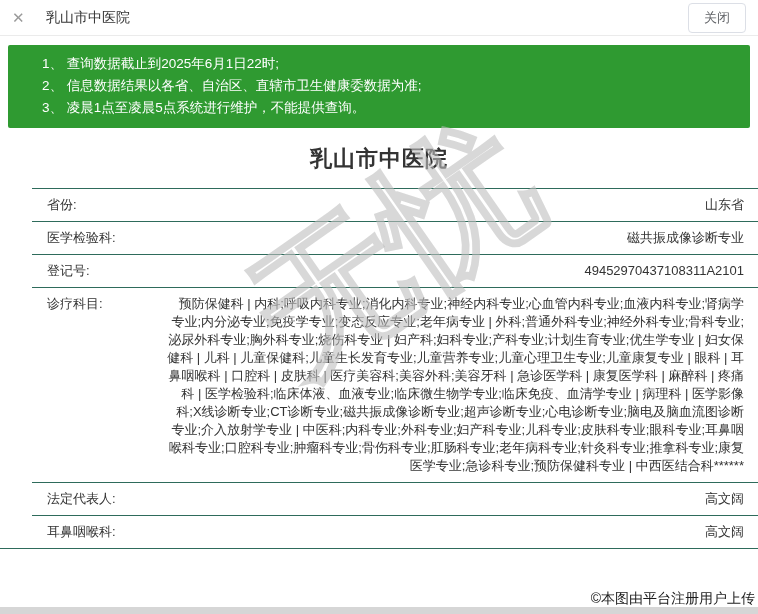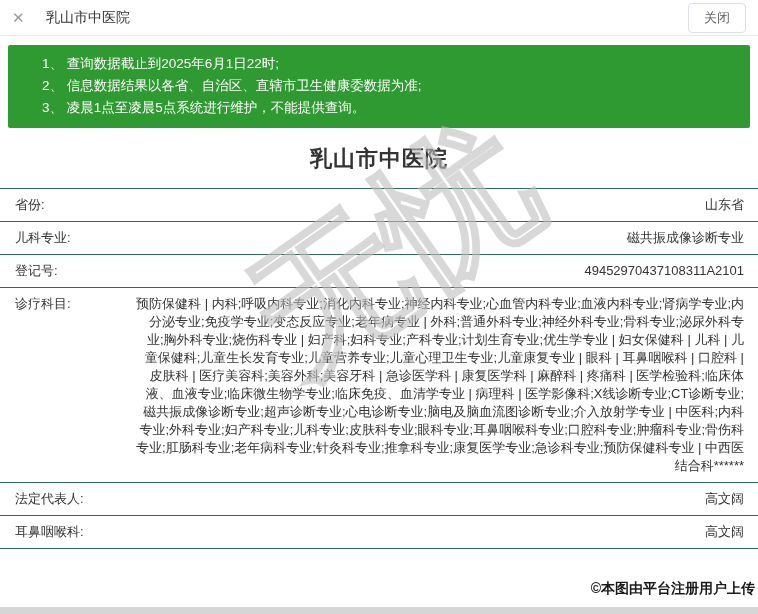--- a/index.html
+++ b/index.html
@@ -70,20 +70,21 @@
     letter-spacing:1px;
   }
   
   .info-table{
     margin-top:14px;
     border-bottom:1px solid var(--line);
   }
   .info-row{
     display:flex;
     border-top:1px solid var(--line);
+    margin-left:32px;
   }
   .info-label{
     width:135px;
     padding:7px 0 7px 15px;
     font-size:13px;
     color:#333;
     flex-shrink:0;
   }
   .info-value{
     flex:1;
@@ -91,23 +92,23 @@
     font-size:13px;
     line-height:18px;
     color:#333;
     word-break:break-all;
     text-align:right;
   }
   
   .copyright{
     position:absolute;
     right:3px;
-    bottom:16px;
+    bottom:6px;
     font-size:14px;
-    font-weight:bold;
+    font-weight:normal;
     color:#1a1a1a;
     text-shadow:-1px -1px 0 #fff,1px -1px 0 #fff,-1px 1px 0 #fff,1px 1px 0 #fff;
     z-index:9;
   }
   
   .bottom-strip{
     position:absolute;
     left:0;bottom:0;
     width:100%;height:7px;
     background:#d6d6d6;
@@ -145,21 +146,21 @@
 </div>
 
 <div class="page-title">乳山市中医院</div>
 
 <div class="info-table">
   <div class="info-row">
     <div class="info-label">省份:</div>
     <div class="info-value">山东省</div>
   </div>
   <div class="info-row">
-    <div class="info-label">儿科专业:</div>
+    <div class="info-label">医学检验科:</div>
     <div class="info-value">磁共振成像诊断专业</div>
   </div>
   <div class="info-row">
     <div class="info-label">登记号:</div>
     <div class="info-value">49452970437108311A2101</div>
   </div>
   <div class="info-row">
     <div class="info-label">诊疗科目:</div>
     <div class="info-value">预防保健科 | 内科;呼吸内科专业;消化内科专业;神经内科专业;心血管内科专业;血液内科专业;肾病学专业;内分泌专业;免疫学专业;变态反应专业;老年病专业 | 外科;普通外科专业;神经外科专业;骨科专业;泌尿外科专业;胸外科专业;烧伤科专业 | 妇产科;妇科专业;产科专业;计划生育专业;优生学专业 | 妇女保健科 | 儿科 | 儿童保健科;儿童生长发育专业;儿童营养专业;儿童心理卫生专业;儿童康复专业 | 眼科 | 耳鼻咽喉科 | 口腔科 | 皮肤科 | 医疗美容科;美容外科;美容牙科 | 急诊医学科 | 康复医学科 | 麻醉科 | 疼痛科 | 医学检验科;临床体液、血液专业;临床微生物学专业;临床免疫、血清学专业 | 病理科 | 医学影像科;X线诊断专业;CT诊断专业;磁共振成像诊断专业;超声诊断专业;心电诊断专业;脑电及脑血流图诊断专业;介入放射学专业 | 中医科;内科专业;外科专业;妇产科专业;儿科专业;皮肤科专业;眼科专业;耳鼻咽喉科专业;口腔科专业;肿瘤科专业;骨伤科专业;肛肠科专业;老年病科专业;针灸科专业;推拿科专业;康复医学专业;急诊科专业;预防保健科专业 | 中西医结合科******</div>
   </div>

